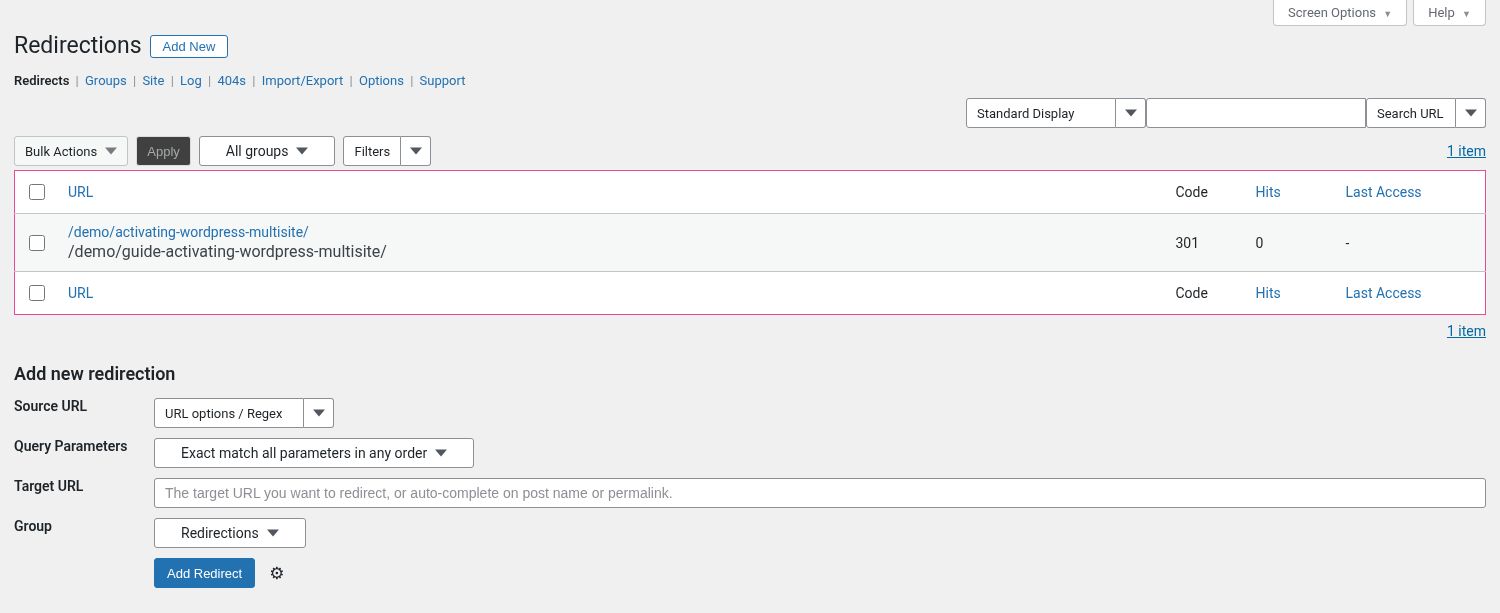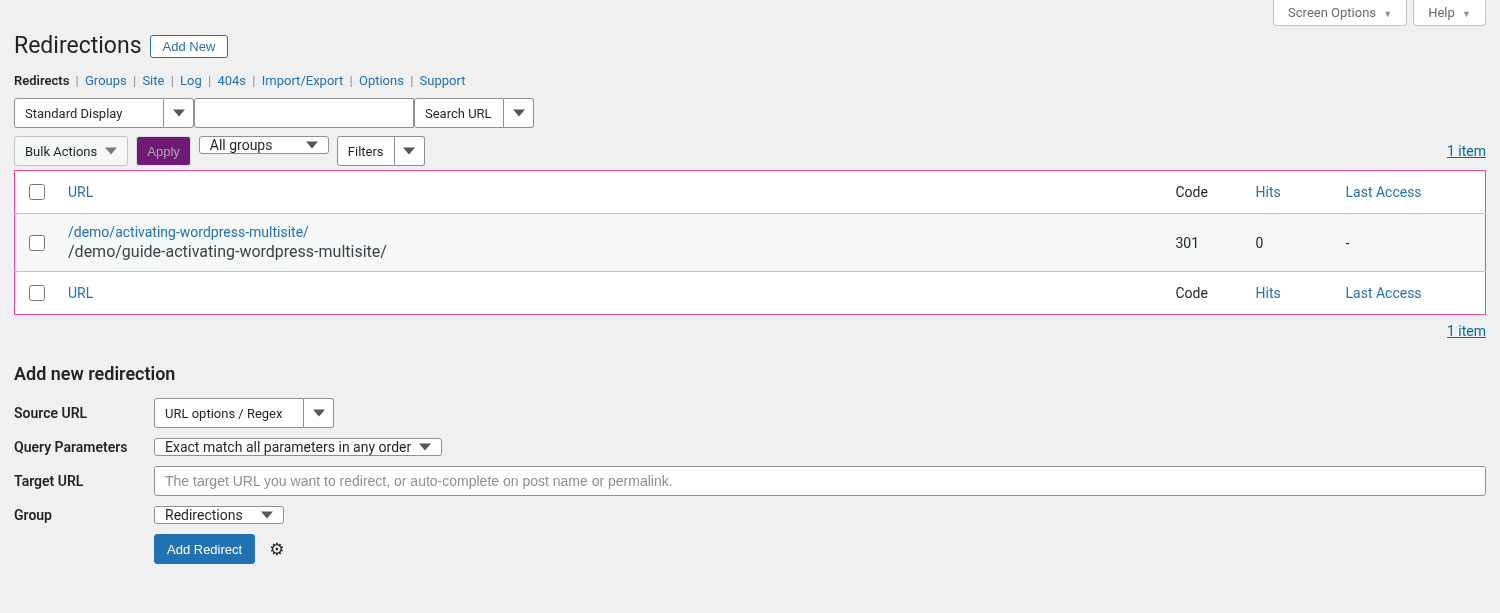--- a/index.html
+++ b/index.html
@@ -39,21 +39,21 @@
     cursor: pointer;
     position: relative;
     top: 1px;
   }
   .subnav { margin: 14px 0 10px; }
   .subnav a { color: #2271b1; text-decoration: none; }
   .subnav .sep { color: #8c8f94; margin: 0 3px; }
   .subnav .current { color: #1d2327; font-weight: 600; }
   .toolbar-row {
     display: flex;
-    justify-content: flex-start;
+    justify-content: flex-end;
     gap: 0;
     margin: 8px 0;
   }
   .select, .btn, .input {
     background: #fff;
     border: 1px solid #8c8f94;
     border-radius: 3px;
     font-size: 13px;
     color: #1d2327;
   }
@@ -95,21 +95,21 @@
     display: flex;
     justify-content: space-between;
     align-items: center;
     margin: 4px 0;
   }
   .lc-left { display: flex; gap: 8px; }
   .btn {
     height: 30px;
     padding: 4px 10px;
     cursor: pointer;
-    background: #701a75;
+    background: #404040;
     color: #2c3338;
     border-color: #c3c4c7;
   }
   .btn-disabled { color: #a7aaad; border-color: #dcdcde; cursor: default; }
   .count { color: #0369a1; font-size: 14px; text-decoration: underline; }
   table.wp {
     width: 100%;
     border-collapse: collapse;
     background: #fff;
     border: 1px solid #ec4899;
@@ -125,42 +125,42 @@
   table.wp tfoot th { border-top: 1px solid #c3c4c7; border-bottom: none; }
   table.wp tbody tr { background: #f6f7f7; }
   table.wp th.cb, table.wp td.cb { width: 28px; }
   table.wp .col-code { width: 80px; }
   table.wp .col-hits { width: 90px; }
   table.wp .col-last { width: 150px; }
   table.wp a { color: #2271b1; text-decoration: none; }
   .row-sub { color: #3c434a; font-size: 16px; margin-top: 2px; }
   .post-count { text-align: right; margin: 8px 0 24px; }
   h2 { font-size: 18px; font-weight: 600; margin: 10px 0 14px; }
-  .form-row { display: flex; align-items: center; gap: 12px; margin-bottom: 10px; }
+  .form-row { display: flex; gap: 12px; margin-bottom: 10px; }
   .form-row .lbl { width: 128px; font-size: 14px; color: #1d2327; font-weight: 600; }
   .form-row .ctl { flex: 1; display: flex; gap: 8px; }
   .wide-input {
     flex: 1;
     background: #fff;
     border: 1px solid #8c8f94;
     border-radius: 3px;
     height: 30px;
     padding: 0 10px;
     font-size: 14px;
   }
   .wide-input::placeholder { color: #8c8f94; }
   .sel-chevron {
     display: inline-flex;
     align-items: center;
     gap: 8px;
     background: #fff;
     border: 1px solid #8c8f94;
     border-radius: 3px;
-    height: 18px;
-    padding: 0 10px;
+    height: 30px;
+    padding: 0 26px;
     font-size: 14px;
     cursor: pointer;
   }
   .sel-chevron svg { width: 12px; height: 12px; }
   .btn-primary {
     background: #2271b1;
     border: 1px solid #2271b1;
     color: #fff;
     border-radius: 3px;
     height: 30px;

